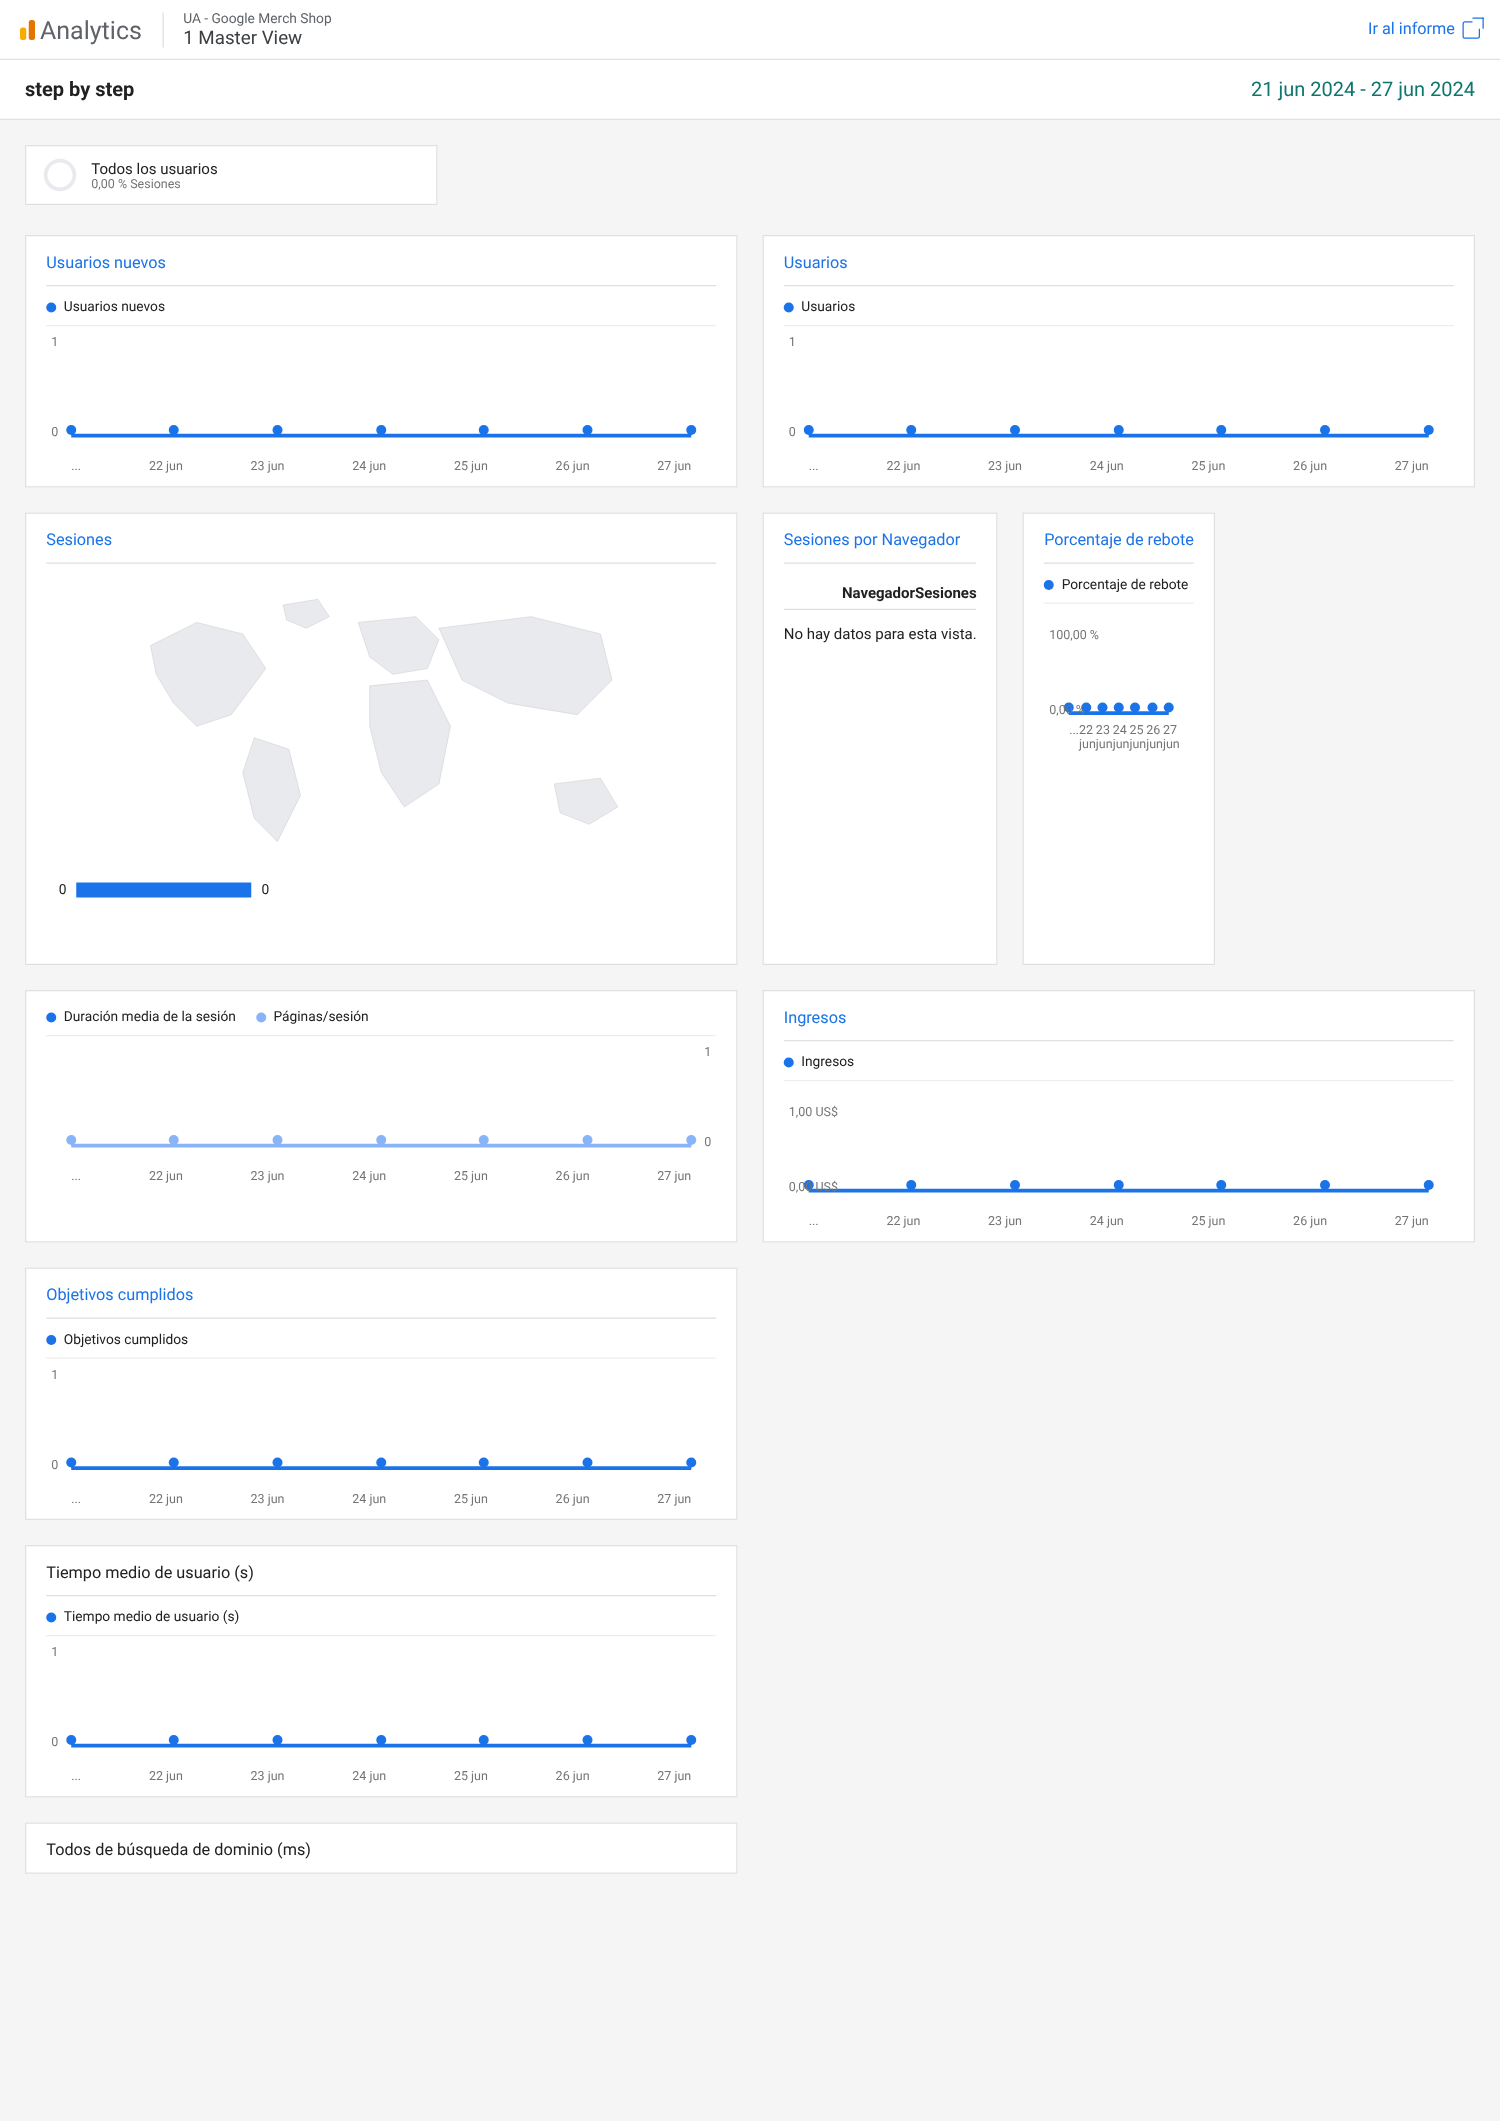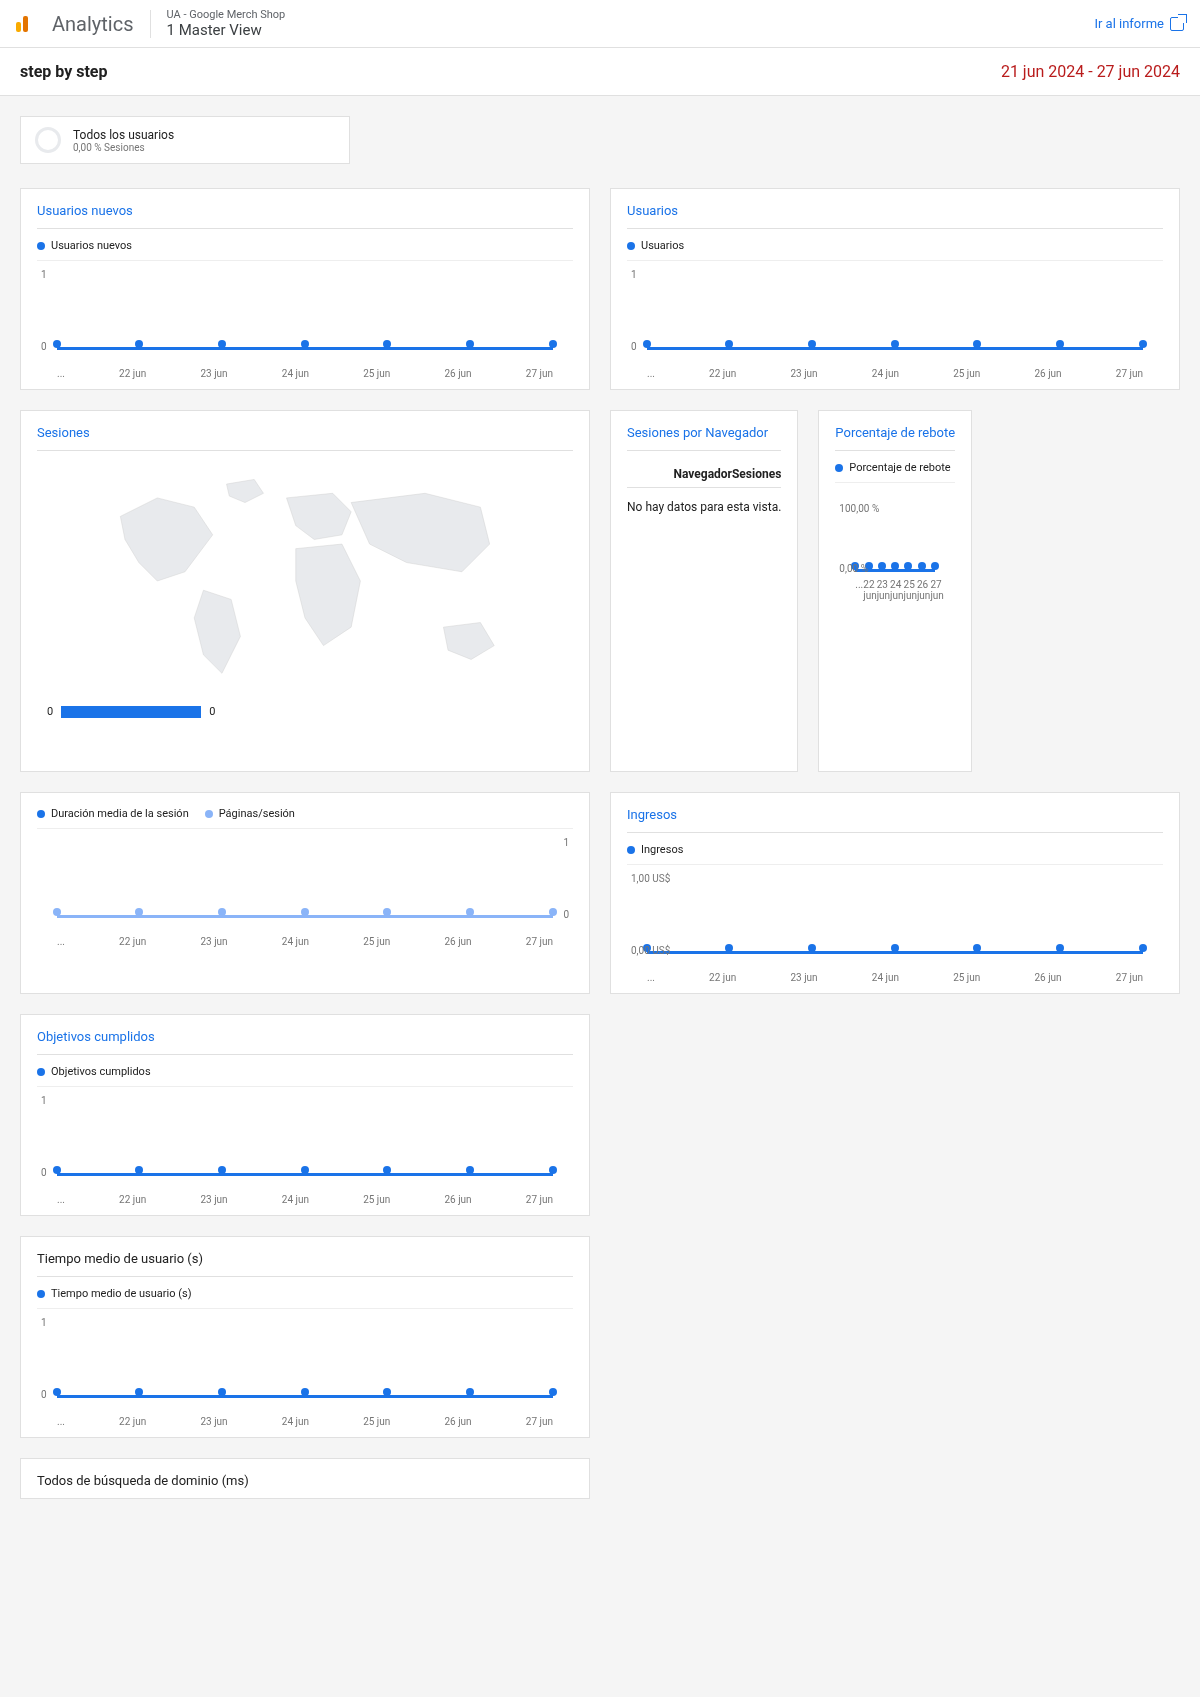--- a/index.html
+++ b/index.html
@@ -1,37 +1,37 @@
 <!DOCTYPE html>
 <html><head>
 <meta charset="utf-8">
 <style>
 * { margin: 0; padding: 0; box-sizing: border-box; }
 body { font-family: Roboto, Arial, sans-serif; background: #f5f5f5; color: #212121; width: 1200px; }
 
 
 .header { background: #fff; border-bottom: 1px solid #e0e0e0; display: flex; align-items: center; padding: 8px 16px; height: 48px; }
-.logo { display: flex; align-items: center; gap: 24px; }
+.logo { display: flex; align-items: center; gap: 4px; }
 .logo-icon { display: flex; align-items: flex-end; gap: 2px; }
 .logo-bar1 { width: 5px; height: 10px; background: #f9ab00; border-radius: 2px; }
 .logo-bar2 { width: 5px; height: 16px; background: #e37400; border-radius: 2px; }
 .logo-text { font-size: 20px; color: #5f6368; font-weight: 400; }
 .divider-v { width: 1px; height: 28px; background: #e0e0e0; margin: 0 16px; }
 .property-info { display: flex; flex-direction: column; }
 .property-label { font-size: 11px; color: #5f6368; }
 .property-name { font-size: 15px; color: #3c4043; }
 .header-spacer { flex: 1; }
 .report-link { color: #1a73e8; font-size: 13px; text-decoration: none; display: flex; align-items: center; gap: 6px; }
 .ext-icon { width: 14px; height: 14px; border: 1.5px solid #1a73e8; border-radius: 2px; position: relative; }
 .ext-icon::after { content: ''; position: absolute; top: -4px; right: -4px; width: 8px; height: 8px; border-top: 1.5px solid #1a73e8; border-right: 1.5px solid #1a73e8; background: #fff; }
 
 
 .title-bar { background: #fff; border-bottom: 1px solid #e0e0e0; display: flex; align-items: center; justify-content: space-between; padding: 14px 20px; }
 .dashboard-title { font-size: 16px; font-weight: 700; color: #212121; }
-.date-range { font-size: 16px; color: #b91c1c; }
+.date-range { font-size: 16px; color: #0f766e; }
 
 
 .content { padding: 20px; }
 .segment-card { background: #fff; border: 1px solid #e0e0e0; padding: 10px 14px; display: inline-flex; align-items: center; gap: 12px; width: 330px; }
 .segment-circle { width: 26px; height: 26px; border: 3px solid #e8eaed; border-radius: 50%; }
 .segment-text { display: flex; flex-direction: column; }
 .segment-title { font-size: 12px; color: #212121; }
 .segment-sub { font-size: 10px; color: #757575; }
 
 .grid { display: grid; grid-template-columns: 1fr 1fr; gap: 20px; margin-top: 24px; }
@@ -276,21 +276,21 @@
 
     <div class="card">
       <div class="card-title">Ingresos</div>
       <div class="legend-row">
         <div class="legend-item">
             <span class="dot"></span>
             <span>Ingresos</span>
           </div>
       </div>
       <div class="chart">
-        <span class="y-label" style="top:0">1,00 US$</span>
+        <span class="y-label" style="top:12px">1,00 US$</span>
         <div class="plot">
           <div class="line" style="bottom:-1.5px"></div>
           <div class="point" style="left:0%;bottom:-4px"></div>
             <div class="point" style="left:16.6%;bottom:-4px"></div>
             <div class="point" style="left:33.3%;bottom:-4px"></div>
             <div class="point" style="left:50%;bottom:-4px"></div>
             <div class="point" style="left:66.6%;bottom:-4px"></div>
             <div class="point" style="left:83.3%;bottom:-4px"></div>
             <div class="point" style="left:100%;bottom:-4px"></div>
         </div>

